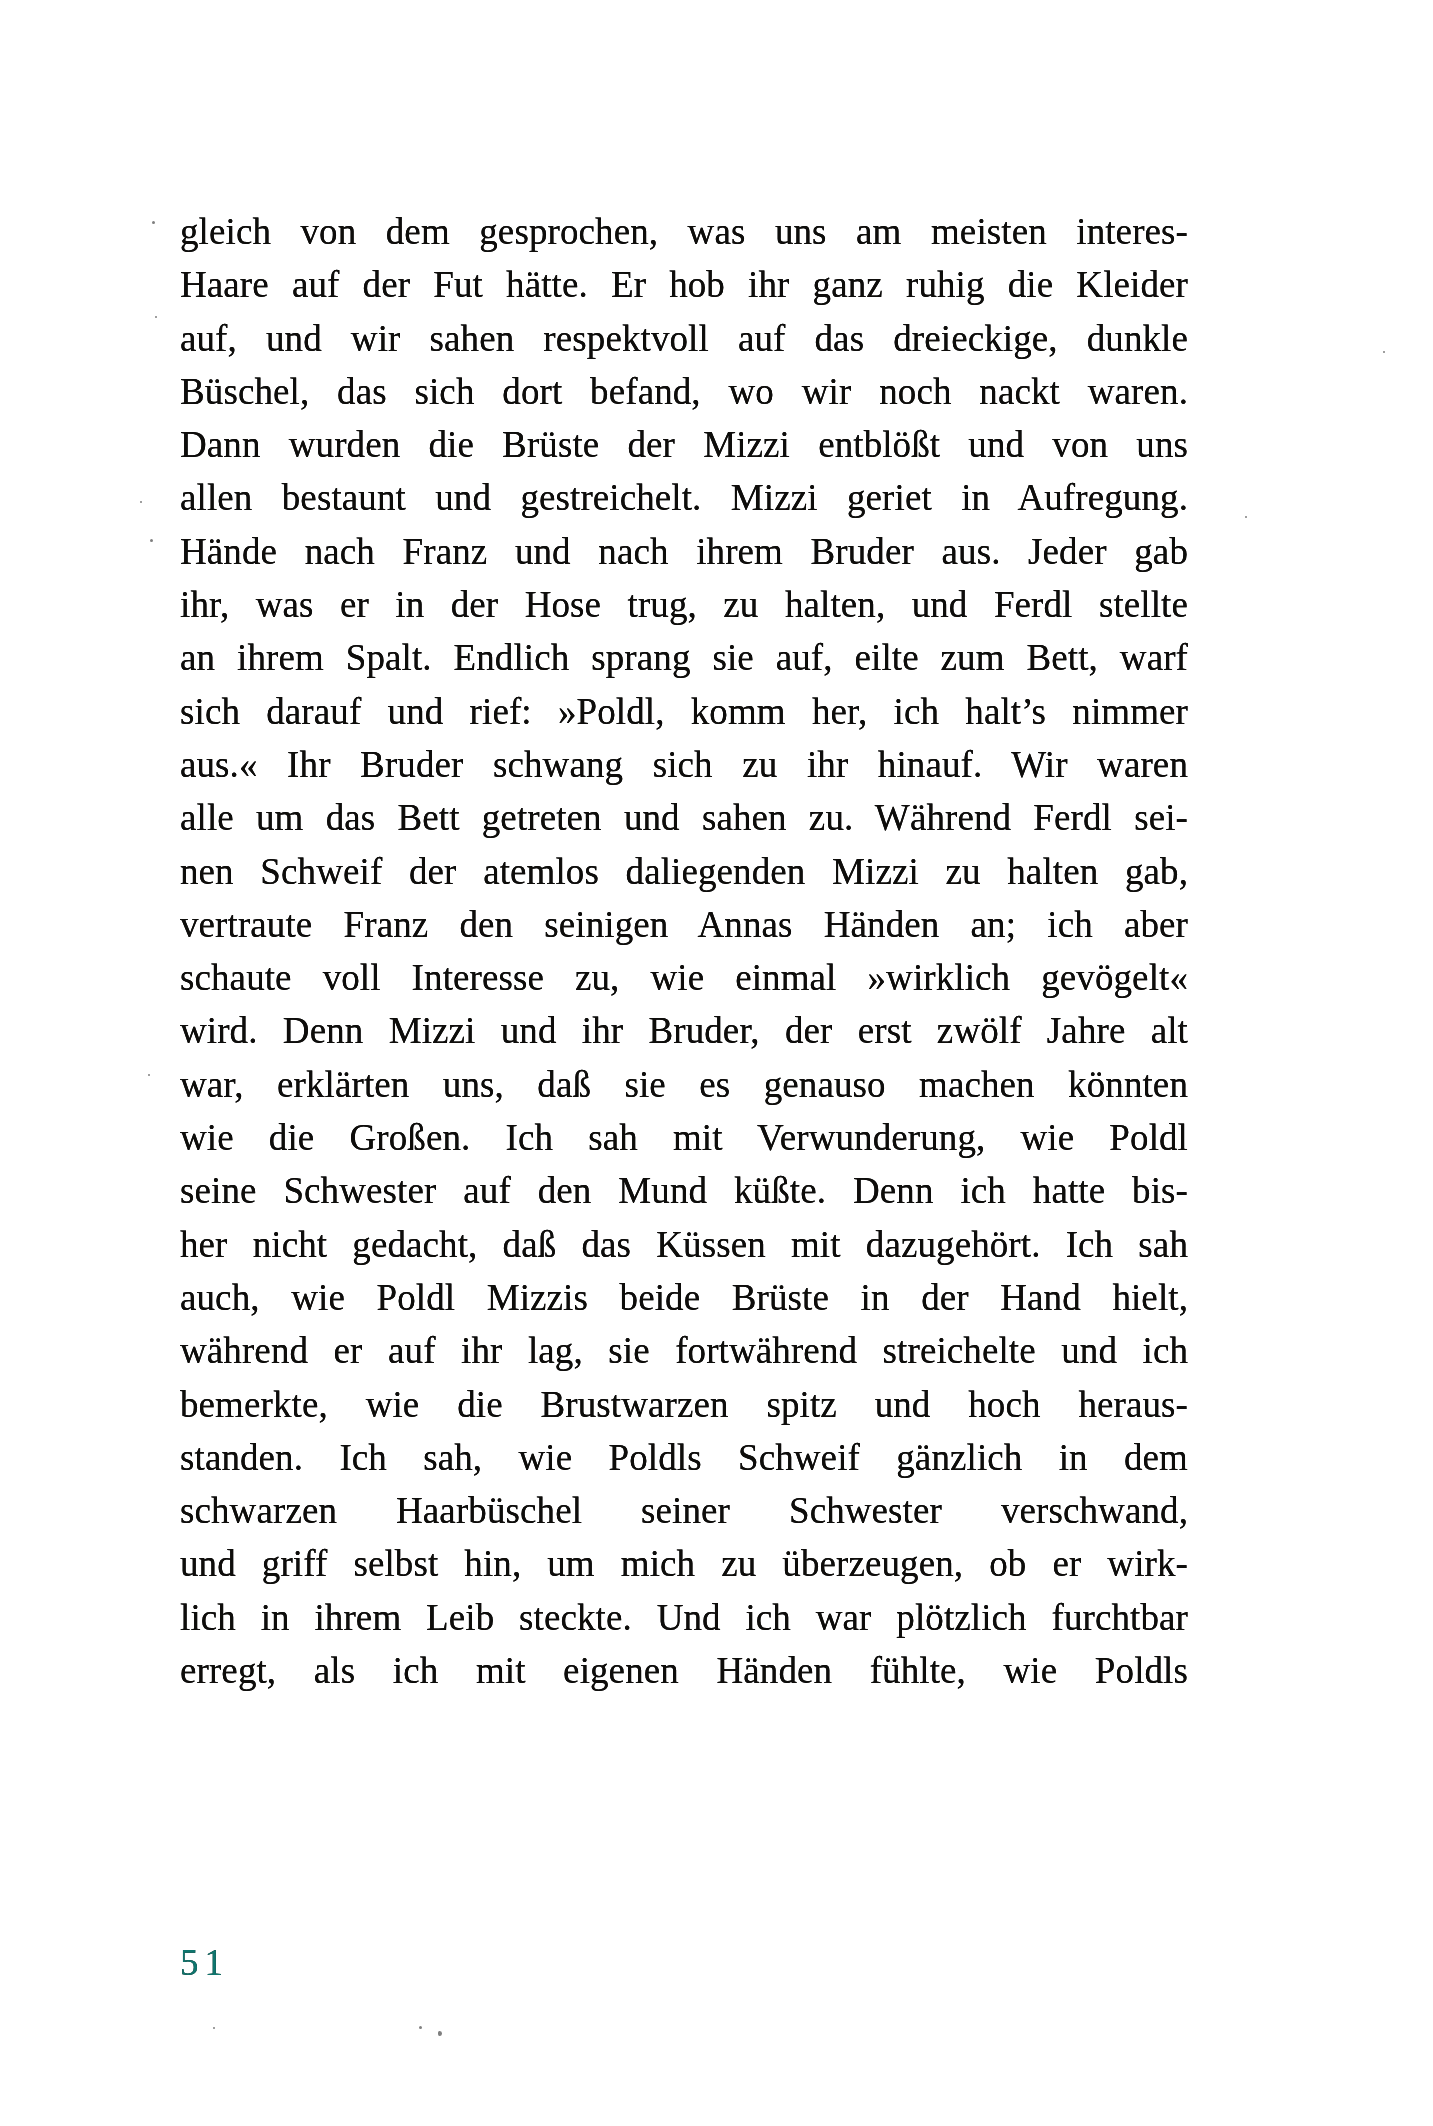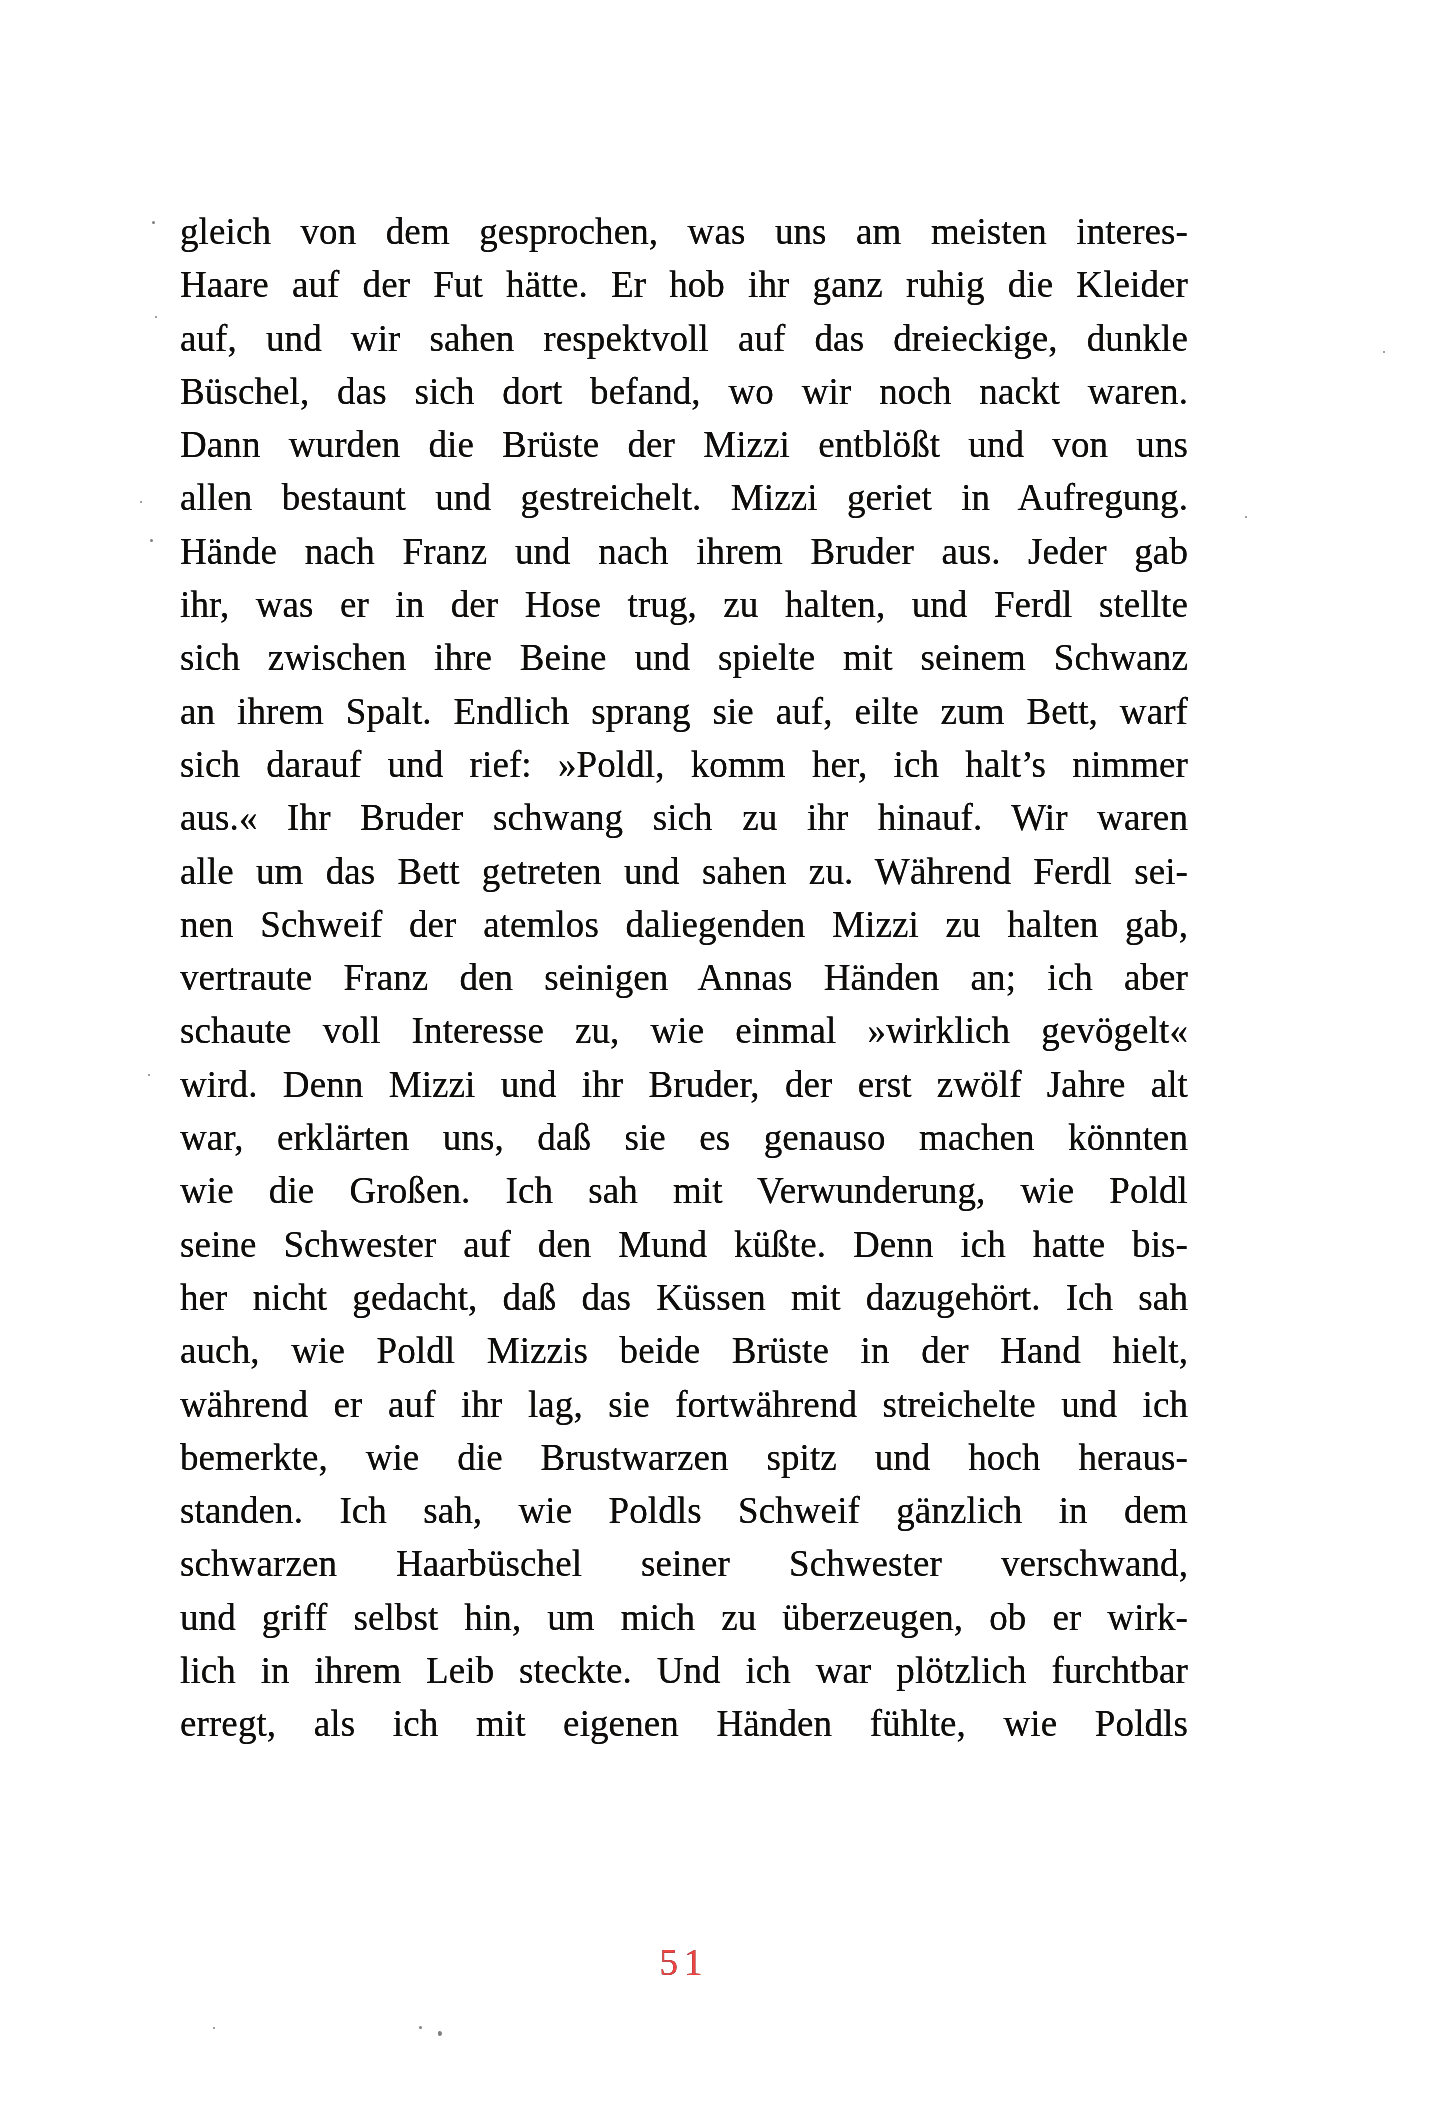--- a/index.html
+++ b/index.html
@@ -32,24 +32,23 @@
     word-spacing: 1px;
     color: #0e0d0b;
     
     text-shadow: 0 0 0.4px #000;
   }
   .page-number {
     position: absolute;
     left: 180px;
     top: 1922px;
     width: 1008px;
-    text-align: center;
     font-size: 37px;
     letter-spacing: 6px;
-    color: #ef4444;
+    color: #0f766e;
     text-shadow: 0 0 0.4px #000;
   }
   .speck {
     position: absolute;
     background: #2a2a2a;
     border-radius: 50%;
     opacity: 0.6;
   }
   .speck.s2 { width: 2px; height: 2px; }
   .speck.s3 { width: 3px; height: 3px; }
@@ -63,21 +62,20 @@
   <div class="text-block">
 
   <div class="line">gleich von dem gesprochen, was uns am meisten interes-</div>
       <div class="line">Haare auf der Fut hätte. Er hob ihr ganz ruhig die Kleider</div>
       <div class="line">auf, und wir sahen respektvoll auf das dreieckige, dunkle</div>
       <div class="line">Büschel, das sich dort befand, wo wir noch nackt waren.</div>
       <div class="line">Dann wurden die Brüste der Mizzi entblößt und von uns</div>
       <div class="line">allen bestaunt und gestreichelt. Mizzi geriet in Aufregung.</div>
       <div class="line">Hände nach Franz und nach ihrem Bruder aus. Jeder gab</div>
       <div class="line">ihr, was er in der Hose trug, zu halten, und Ferdl stellte</div>
-      <div class="line">sich zwischen ihre Beine und spielte mit seinem Schwanz</div>
       <div class="line">an ihrem Spalt. Endlich sprang sie auf, eilte zum Bett, warf</div>
       <div class="line">sich darauf und rief: »Poldl, komm her, ich halt’s nimmer</div>
       <div class="line">aus.« Ihr Bruder schwang sich zu ihr hinauf. Wir waren</div>
       <div class="line">alle um das Bett getreten und sahen zu. Während Ferdl sei-</div>
       <div class="line">nen Schweif der atemlos daliegenden Mizzi zu halten gab,</div>
       <div class="line">vertraute Franz den seinigen Annas Händen an; ich aber</div>
       <div class="line">schaute voll Interesse zu, wie einmal »wirklich gevögelt«</div>
       <div class="line">wird. Denn Mizzi und ihr Bruder, der erst zwölf Jahre alt</div>
       <div class="line">war, erklärten uns, daß sie es genauso machen könnten</div>
       <div class="line">wie die Großen. Ich sah mit Verwunderung, wie Poldl</div>

